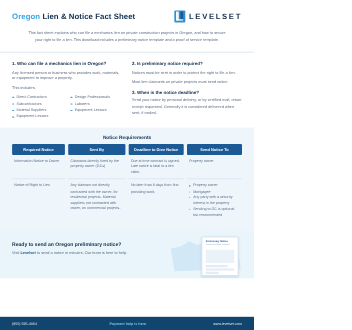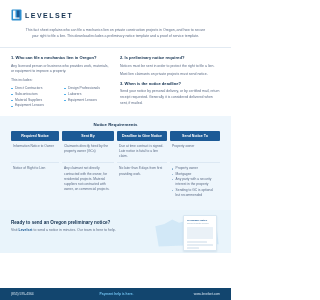--- a/index.html
+++ b/index.html
@@ -110,20 +110,23 @@
   .f-phone{margin-left:11px;width:34%;}
   .f-mid{width:33%;text-align:center;color:#6fc0ef !important;font-weight:bold;}
   .f-url{width:33%;text-align:right;margin-right:11px;}
 </style>
 </head>
 <body>
 
 <div class="page">
 
   <div class="header">
+    <div class="title">
+      <span class="state">Oregon</span><span class="rest"> Lien &amp; Notice Fact Sheet</span>
+    </div>
     <div class="brand">
       <svg class="brand-mark" viewBox="0 0 22 24">
         <rect x="1" y="1" width="20" height="22" rx="2" fill="#2f8fd0"></rect>
         <rect x="4" y="3" width="5" height="16" fill="#ffffff" opacity=".95"></rect>
         <rect x="12" y="3" width="5" height="16" fill="#1c5a96"></rect>
         <rect x="4" y="17" width="13" height="2.4" fill="#ffffff" opacity=".95"></rect>
       </svg>
       <span class="brand-word">LEVELSET</span>
     </div>
   </div>

